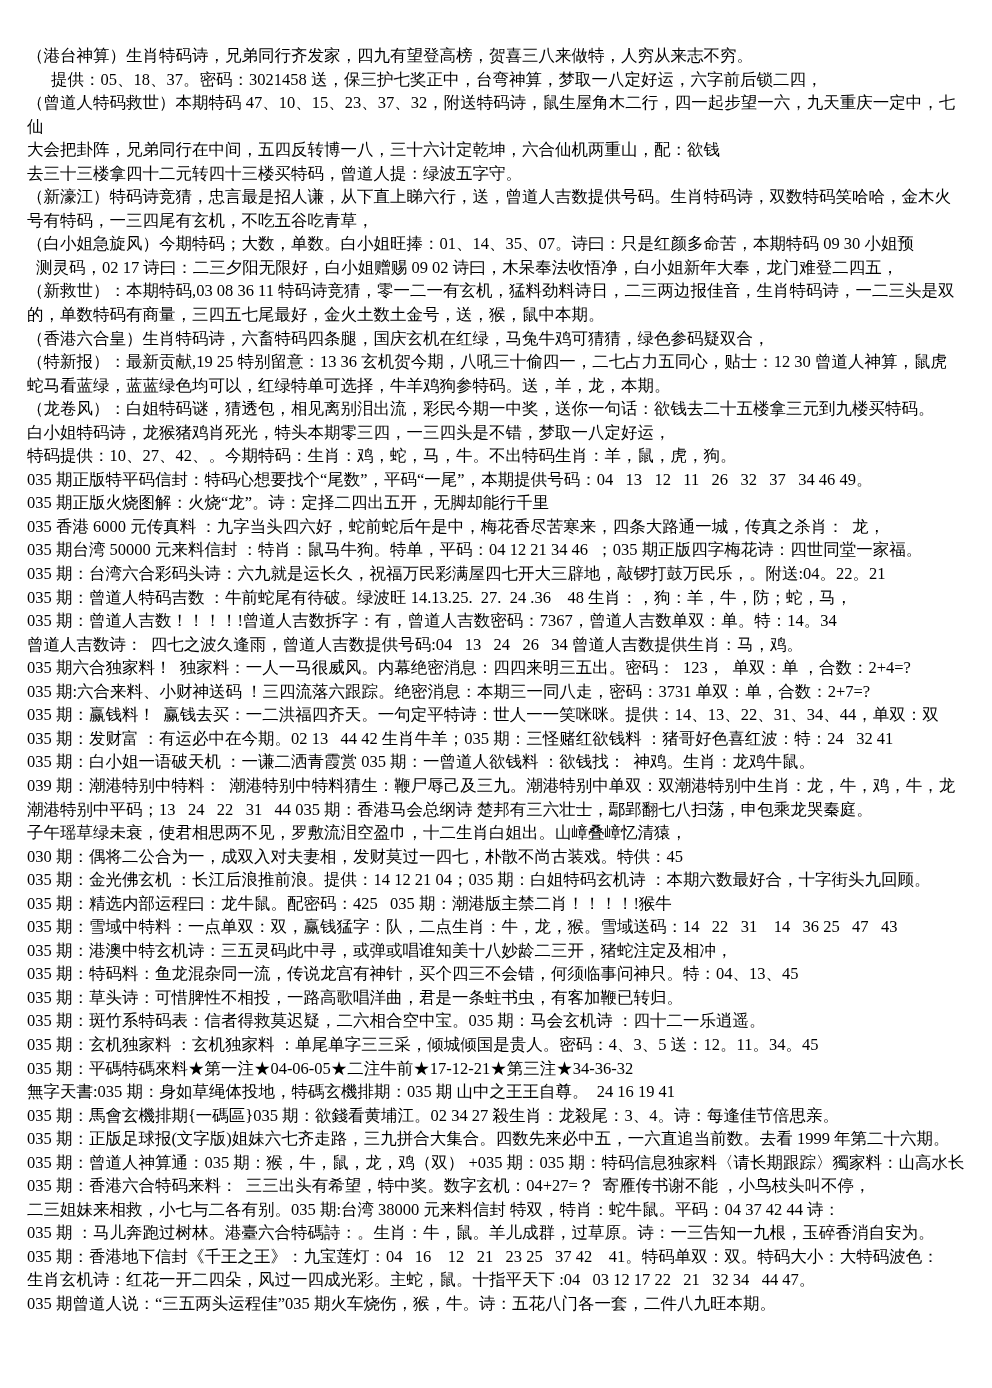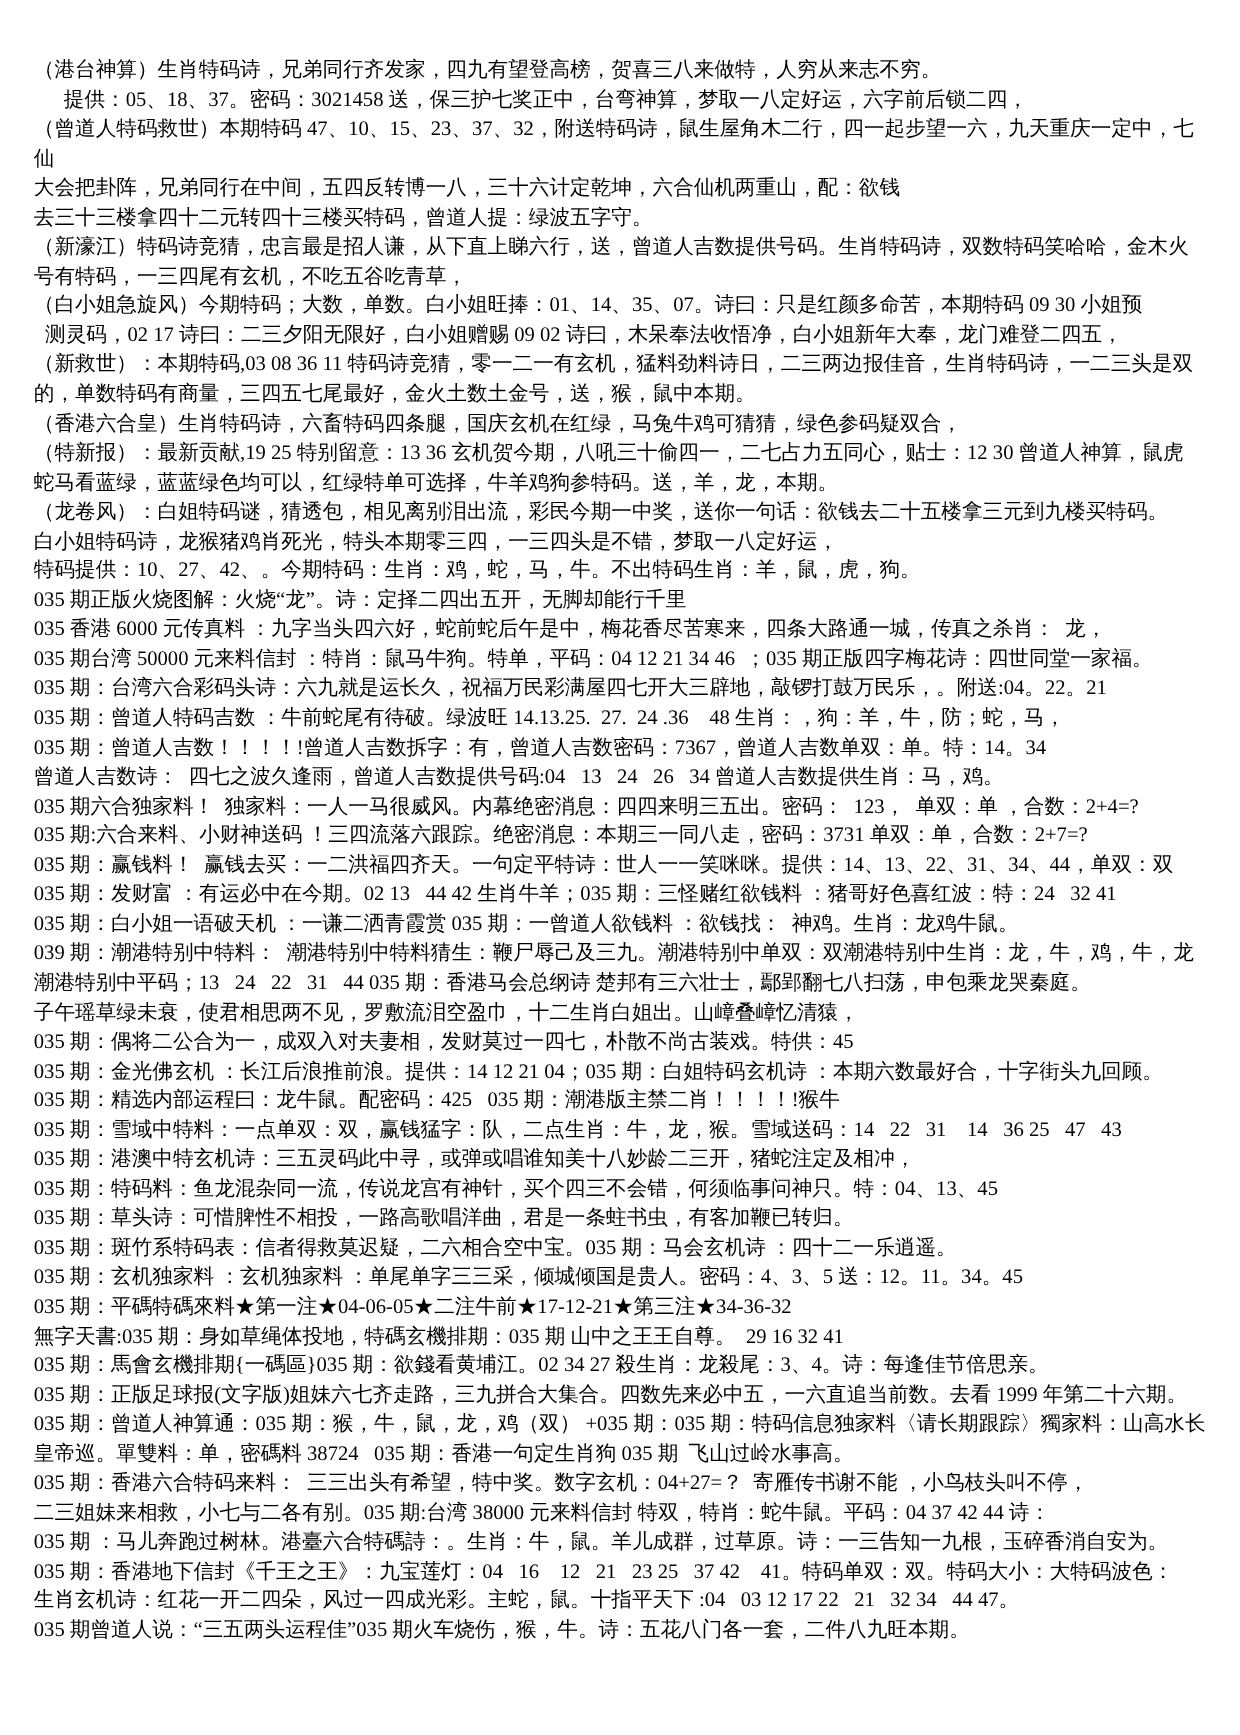--- a/index.html
+++ b/index.html
@@ -39,50 +39,50 @@
       <p class="line">（白小姐急旋风）今期特码；大数，单数。白小姐旺捧：01、14、35、07。诗曰：只是红颜多命苦，本期特码 09 30 小姐预</p>
       <p class="line indent-05">测灵码，02 17 诗曰：二三夕阳无限好，白小姐赠赐 09 02 诗曰，木呆奉法收悟净，白小姐新年大奉，龙门难登二四五，</p>
       <p class="line">（新救世）：本期特码,03 08 36 11 特码诗竞猜，零一二一有玄机，猛料劲料诗日，二三两边报佳音，生肖特码诗，一二三头是双</p>
       <p class="line">的，单数特码有商量，三四五七尾最好，金火土数土金号，送，猴，鼠中本期。</p>
       <p class="line">（香港六合皇）生肖特码诗，六畜特码四条腿，国庆玄机在红绿，马兔牛鸡可猜猜，绿色参码疑双合，</p>
       <p class="line">（特新报）：最新贡献,19 25 特别留意：13 36 玄机贺今期，八吼三十偷四一，二七占力五同心，贴士：12 30 曾道人神算，鼠虎</p>
       <p class="line">蛇马看蓝绿，蓝蓝绿色均可以，红绿特单可选择，牛羊鸡狗参特码。送，羊，龙，本期。</p>
       <p class="line">（龙卷风）：白姐特码谜，猜透包，相见离别泪出流，彩民今期一中奖，送你一句话：欲钱去二十五楼拿三元到九楼买特码。</p>
       <p class="line">白小姐特码诗，龙猴猪鸡肖死光，特头本期零三四，一三四头是不错，梦取一八定好运，</p>
       <p class="line">特码提供：10、27、42、。今期特码：生肖：鸡，蛇，马，牛。不出特码生肖：羊，鼠，虎，狗。</p>
+      <p class="line">035 期正版特平码信封：特码心想要找个“尾数”，平码“一尾”，本期提供号码：04   13   12   11   26   32   37   34 46 49。</p>
       <p class="line">035 期正版火烧图解：火烧“龙”。诗：定择二四出五开，无脚却能行千里</p>
       <p class="line">035 香港 6000 元传真料 ：九字当头四六好，蛇前蛇后午是中，梅花香尽苦寒来，四条大路通一城，传真之杀肖：  龙，</p>
       <p class="line">035 期台湾 50000 元来料信封 ：特肖：鼠马牛狗。特单，平码：04 12 21 34 46  ；035 期正版四字梅花诗：四世同堂一家福。</p>
       <p class="line">035 期：台湾六合彩码头诗：六九就是运长久，祝福万民彩满屋四七开大三辟地，敲锣打鼓万民乐，。附送:04。22。21</p>
       <p class="line">035 期：曾道人特码吉数 ：牛前蛇尾有待破。绿波旺 14.13.25.  27.  24 .36    48 生肖：，狗：羊，牛，防；蛇，马，</p>
       <p class="line">035 期：曾道人吉数！！！！!曾道人吉数拆字：有，曾道人吉数密码：7367，曾道人吉数单双：单。特：14。34</p>
       <p class="line">曾道人吉数诗：  四七之波久逢雨，曾道人吉数提供号码:04   13   24   26   34 曾道人吉数提供生肖：马，鸡。</p>
       <p class="line">035 期六合独家料！  独家料：一人一马很威风。内幕绝密消息：四四来明三五出。密码：  123，  单双：单 ，合数：2+4=?</p>
       <p class="line">035 期:六合来料、小财神送码 ！三四流落六跟踪。绝密消息：本期三一同八走，密码：3731 单双：单，合数：2+7=?</p>
       <p class="line">035 期：赢钱料！  赢钱去买：一二洪福四齐天。一句定平特诗：世人一一笑咪咪。提供：14、13、22、31、34、44，单双：双</p>
       <p class="line">035 期：发财富 ：有运必中在今期。02 13   44 42 生肖牛羊；035 期：三怪赌红欲钱料 ：猪哥好色喜红波：特：24   32 41</p>
       <p class="line">035 期：白小姐一语破天机 ：一谦二洒青霞赏 035 期：一曾道人欲钱料 ：欲钱找：  神鸡。生肖：龙鸡牛鼠。</p>
       <p class="line">039 期：潮港特别中特料：  潮港特别中特料猜生：鞭尸辱己及三九。潮港特别中单双：双潮港特别中生肖：龙，牛，鸡，牛，龙</p>
       <p class="line">潮港特别中平码；13   24   22   31   44 035 期：香港马会总纲诗 楚邦有三六壮士，鄢郢翻七八扫荡，申包乘龙哭秦庭。</p>
       <p class="line">子午瑶草绿未衰，使君相思两不见，罗敷流泪空盈巾，十二生肖白姐出。山嶂叠嶂忆清猿，</p>
-      <p class="line">035 期：偶将二公合为一，成双入对夫妻相，发财莫过一四七，朴散不尚古装戏。特供：45</p>
+      <p class="line">030 期：偶将二公合为一，成双入对夫妻相，发财莫过一四七，朴散不尚古装戏。特供：45</p>
       <p class="line">035 期：金光佛玄机 ：长江后浪推前浪。提供：14 12 21 04；035 期：白姐特码玄机诗 ：本期六数最好合，十字街头九回顾。</p>
       <p class="line">035 期：精选内部运程曰：龙牛鼠。配密码：425   035 期：潮港版主禁二肖！！！！!猴牛</p>
       <p class="line">035 期：雪域中特料：一点单双：双，赢钱猛字：队，二点生肖：牛，龙，猴。雪域送码：14   22   31    14   36 25   47   43</p>
       <p class="line">035 期：港澳中特玄机诗：三五灵码此中寻，或弹或唱谁知美十八妙龄二三开，猪蛇注定及相冲，</p>
       <p class="line">035 期：特码料：鱼龙混杂同一流，传说龙宫有神针，买个四三不会错，何须临事问神只。特：04、13、45</p>
       <p class="line">035 期：草头诗：可惜脾性不相投，一路高歌唱洋曲，君是一条蛀书虫，有客加鞭已转归。</p>
       <p class="line">035 期：斑竹系特码表：信者得救莫迟疑，二六相合空中宝。035 期：马会玄机诗 ：四十二一乐逍遥。</p>
       <p class="line">035 期：玄机独家料 ：玄机独家料 ：单尾单字三三采，倾城倾国是贵人。密码：4、3、5 送：12。11。34。45</p>
       <p class="line">035 期：平碼特碼來料★第一注★04-06-05★二注牛前★17-12-21★第三注★34-36-32</p>
-      <p class="line">無字天書:035 期：身如草绳体投地，特碼玄機排期：035 期 山中之王王自尊。  29 16 32 41</p>
+      <p class="line">無字天書:035 期：身如草绳体投地，特碼玄機排期：035 期 山中之王王自尊。  24 16 19 41</p>
       <p class="line">035 期：馬會玄機排期{一碼區}035 期：欲錢看黄埔江。02 34 27 殺生肖：龙殺尾：3、4。诗：每逢佳节倍思亲。</p>
       <p class="line">035 期：正版足球报(文字版)姐妹六七齐走路，三九拼合大集合。四数先来必中五，一六直追当前数。去看 1999 年第二十六期。</p>
       <p class="line">035 期：曾道人神算通：035 期：猴，牛，鼠，龙，鸡（双） +035 期：035 期：特码信息独家料〈请长期跟踪〉獨家料：山高水长</p>
-      <p class="line">皇帝巡。單雙料：单，密碼料 38724   035 期：香港一句定生肖狗 035 期  飞山过岭水事高。</p>
       <p class="line">035 期：香港六合特码来料：  三三出头有希望，特中奖。数字玄机：04+27=？  寄雁传书谢不能 ，小鸟枝头叫不停，</p>
       <p class="line">二三姐妹来相救，小七与二各有别。035 期:台湾 38000 元来料信封 特双，特肖：蛇牛鼠。平码：04 37 42 44 诗：</p>
       <p class="line">035 期 ：马儿奔跑过树林。港臺六合特碼詩：。生肖：牛，鼠。羊儿成群，过草原。诗：一三告知一九根，玉碎香消自安为。</p>
       <p class="line">035 期：香港地下信封《千王之王》：九宝莲灯：04   16    12   21   23 25   37 42    41。特码单双：双。特码大小：大特码波色：</p>
       <p class="line">生肖玄机诗：红花一开二四朵，风过一四成光彩。主蛇，鼠。十指平天下 :04   03 12 17 22   21   32 34   44 47。</p>
       <p class="line">035 期曾道人说：“三五两头运程佳”035 期火车烧伤，猴，牛。诗：五花八门各一套，二件八九旺本期。</p>
     </div>
 </div>
 
 </body></html>

